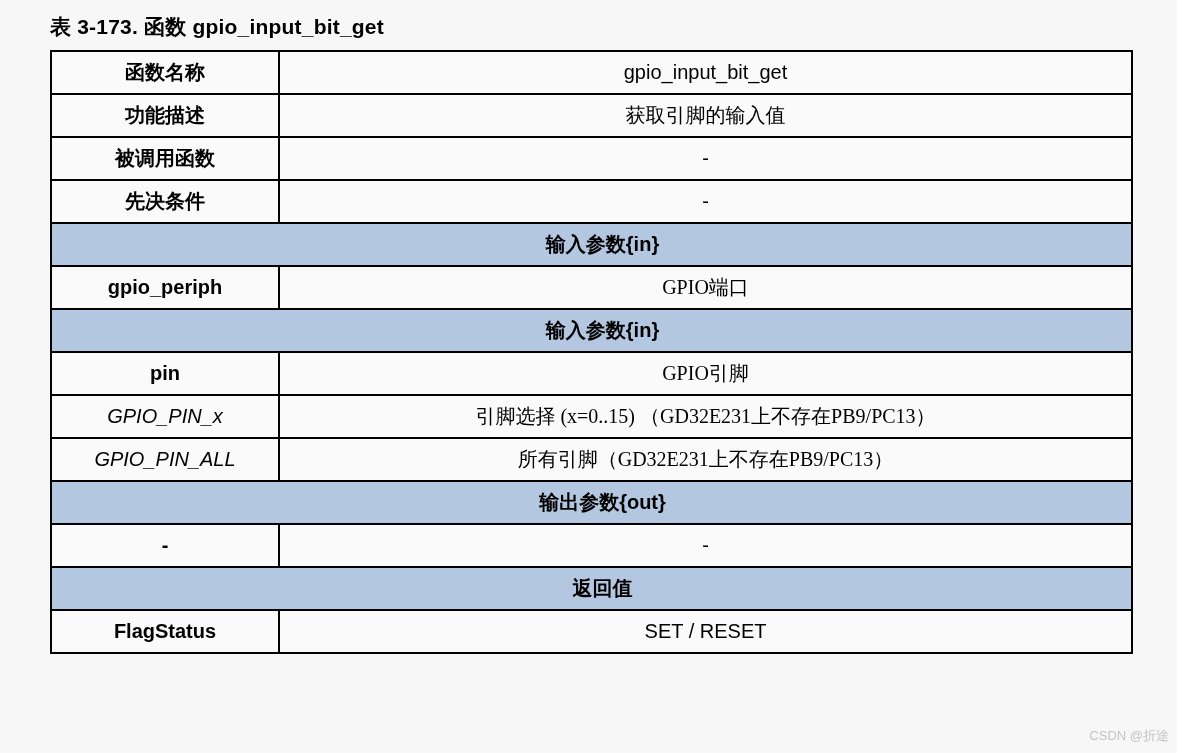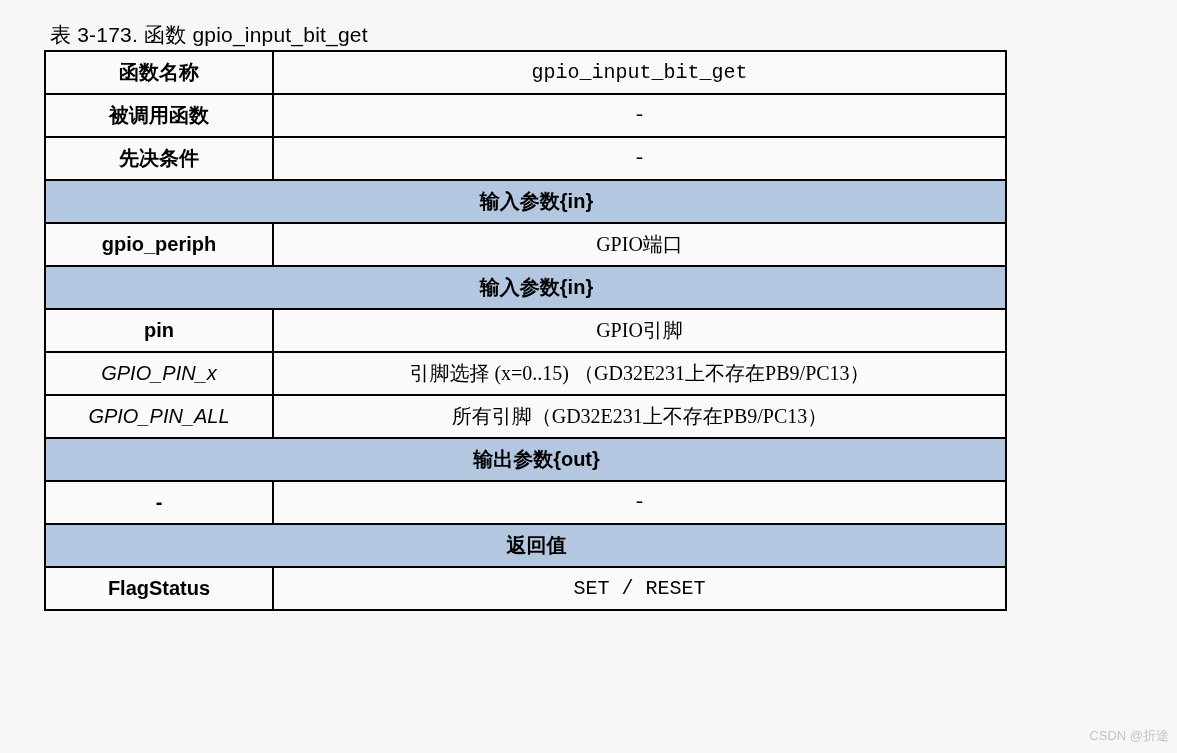--- a/index.html
+++ b/index.html
@@ -16,30 +16,29 @@
     font-family: "Liberation Sans", "DejaVu Sans", sans-serif;
     color: #000;
     overflow: hidden;
   }
   .page { position: relative; width: 1177px; height: 753px; }
 
   .caption {
     position: absolute;
     left: 50px; top: 13px;
     font-size: 21px;
-    font-weight: normal;
+    font-weight: bold;
     letter-spacing: 0.2px;
     white-space: nowrap;
-    margin-top: 8px;
   }
 
   table.func-table {
     position: absolute;
-    left: 44px; top: 50px;
-    width: 963px;
+    left: 50px; top: 50px;
+    width: 1083px;
     border-collapse: collapse;
     table-layout: fixed;
   }
   table.func-table td {
     border: 2px solid var(--border-color);
     height: 43px;
     padding: 0 6px;
     text-align: center;
     vertical-align: middle;
     font-size: 20px;
@@ -58,21 +57,21 @@
     font-weight: bold;
     padding-left: 28px;
   }
   td.label-bold   { font-weight: bold; }
   td.label-italic { font-style: italic; }
 
   td.value-cjk {
     font-family: "Liberation Serif", "DejaVu Serif", serif;
   }
   td.value-latin {
-    font-family: Liberation Mono, monospace;
+    font-family: Liberation Sans, sans-serif;
   }
 
   .watermark {
     position: absolute;
     right: 8px; top: 727px;
     font-size: 13px;
     color: var(--watermark-gray);
     white-space: nowrap;
     z-index: 2;
   }
@@ -82,20 +81,24 @@
 
 <div class="page">
 
   <div class="caption">表 3-173. 函数 gpio_input_bit_get</div>
 
   <table class="func-table">
     <tbody id="table-body">
         <tr>
           <td class="col-label label-header">函数名称</td>
           <td class="col-value value-latin">gpio_input_bit_get</td>
+        </tr>
+        <tr>
+          <td class="col-label label-header">功能描述</td>
+          <td class="col-value value-cjk">获取引脚的输入值</td>
         </tr>
         <tr>
           <td class="col-label label-header">被调用函数</td>
           <td class="col-value value-latin">-</td>
         </tr>
         <tr>
           <td class="col-label label-header">先决条件</td>
           <td class="col-value value-latin">-</td>
         </tr>
         <tr class="section-row">

